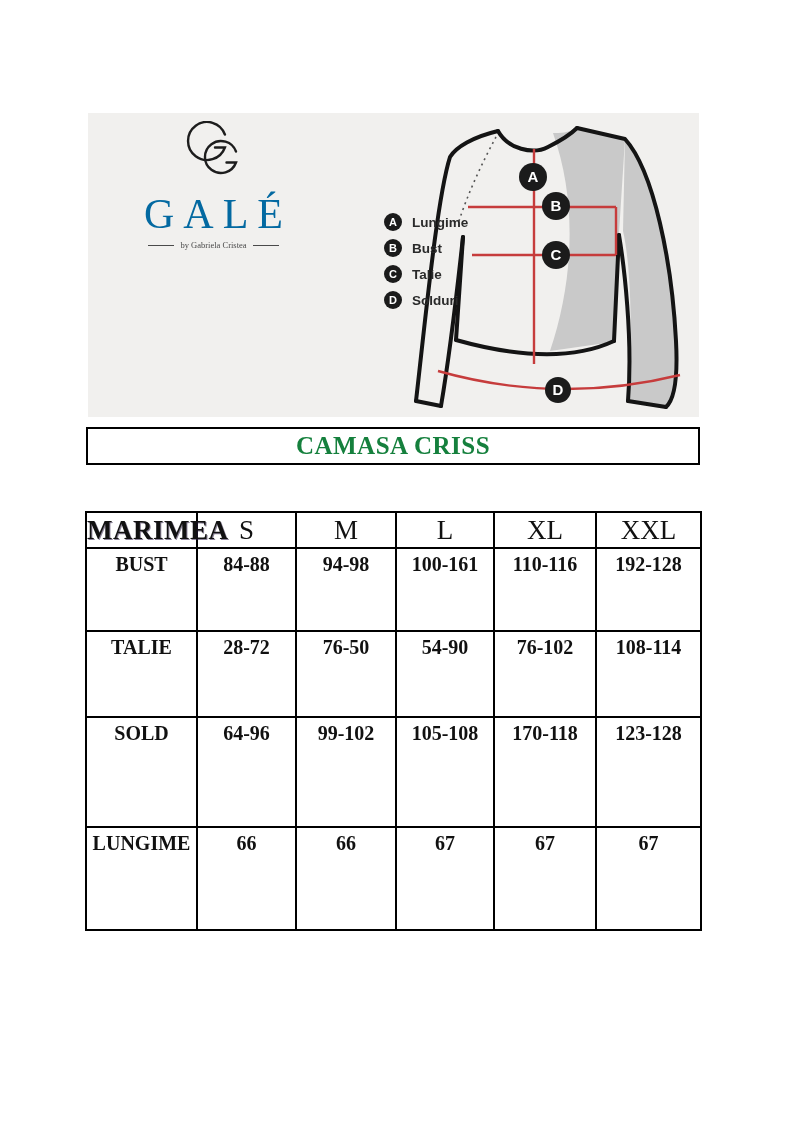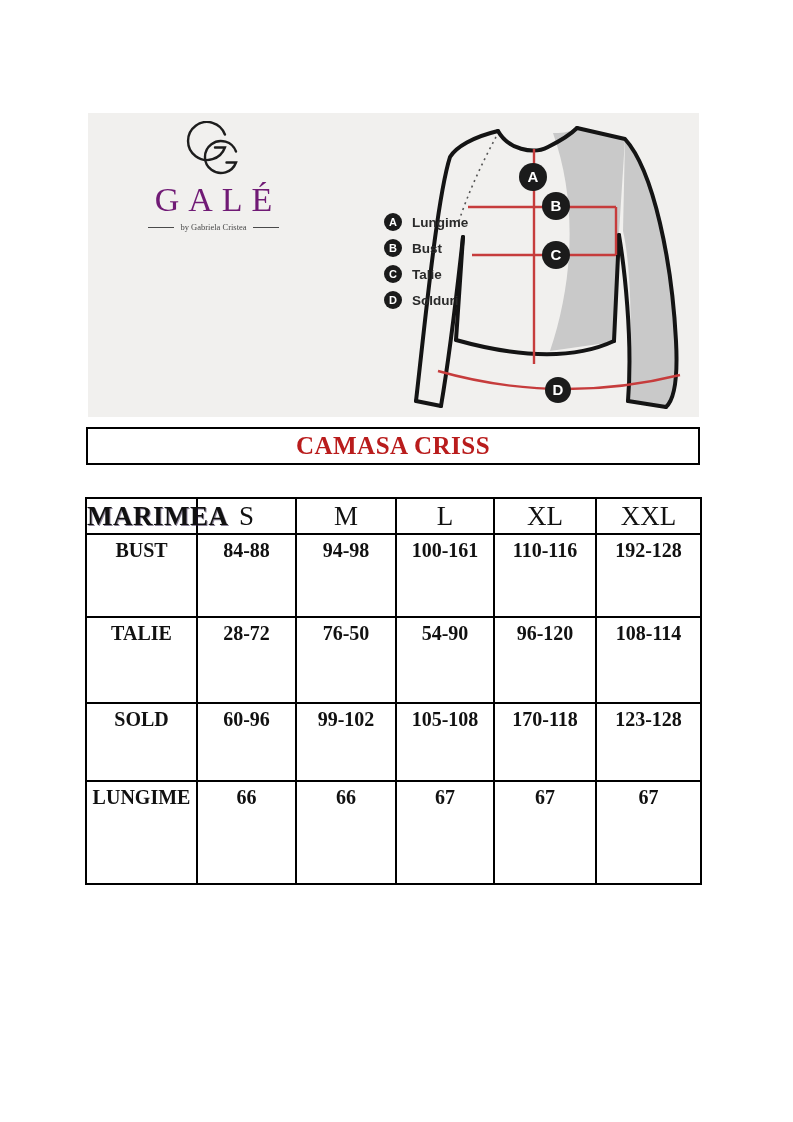--- a/index.html
+++ b/index.html
@@ -15,23 +15,23 @@
     position:absolute; left:88px; top:113px; width:611px; height:304px;
     background:#f1f0ee;
   }
   .shirt-svg { position:absolute; left:0; top:0; width:611px; height:304px; }
 
   .logo-block {
     position:absolute; left:28px; top:8px; width:195px; text-align:center;
   }
   .monogram { display:block; margin:0 auto; }
   .brand-name {
-    display:block; margin-top:2px;
+    display:block; margin-top:12px;
     font-family:"Liberation Serif", serif;
-    font-size:34px; font-weight:400; color:#701a75;
+    font-size:42px; font-weight:400; color:#0369a1;
     letter-spacing:9px; text-indent:9px; line-height:1;
   }
   .brand-tagline {
     display:flex; align-items:center; justify-content:center; gap:6px;
     margin-top:5px; font-size:8.5px; color:#4a4a4a;
     font-family:"Liberation Serif", serif; white-space:nowrap;text-align:center;
   }
   .brand-tagline::before, .brand-tagline::after {
     content:""; display:block; width:26px; height:1px; background:#4a4a4a;
   }
@@ -52,44 +52,44 @@
     font-weight:bold; color:#2a2a2a;
   }
 
   
   .title-box {
     position:absolute; left:86px; top:427px; width:614px; height:38px;
     border:2px solid #000; background:#fff;
     display:flex; align-items:center; justify-content:center;
   }
   .title-text {
-    color:#b91c1c; font-size:25px; font-weight:bold; letter-spacing:.5px;
+    color:#15803d; font-size:25px; font-weight:bold; letter-spacing:.5px;
     font-family:"Liberation Serif", serif;
   }
 
   
   table.size-table {
-    position:absolute; left:85px; top:497px; width:615px;
+    position:absolute; left:85px; top:511px; width:615px;
     border-collapse:collapse; table-layout:fixed;
     font-family:"Liberation Serif", serif; background:#fff;
   }
   table.size-table td { border:2px solid #000; text-align:center; }
   tr.head-row td { height:36px; vertical-align:middle; font-size:27px; color:#111; }
   td.corner {
     font-size:17px; font-weight:bold; color:#9b2144;
     text-shadow:1px 1px 0 rgba(45,30,70,.55);
     letter-spacing:.5px;
   }
   tr.data-row td {
     vertical-align:top; padding-top:4px;
     font-size:20px; font-weight:bold; color:#111;
   }
   tr.row-bust td    { height:83px; }
   tr.row-talie td   { height:86px; }
-  tr.row-sold td    { height:78px;margin-top:8px; }
+  tr.row-sold td    { height:110px;margin-top:8px; }
   tr.row-lungime td { height:103px; }
   td.row-label { font-size:19px; }
 </style>
 </head>
 <body>
 
 <div class="page">
 
   <div class="diagram-panel">
 
@@ -192,26 +192,26 @@
         <td>94-98</td>
         <td>100-161</td>
         <td>110-116</td>
         <td>192-128</td>
       </tr>
       <tr class="data-row row-talie">
         <td class="row-label">TALIE</td>
         <td>28-72</td>
         <td>76-50</td>
         <td>54-90</td>
-        <td>96-120</td>
+        <td>76-102</td>
         <td>108-114</td>
       </tr>
       <tr class="data-row row-sold">
         <td class="row-label">SOLD</td>
-        <td>60-96</td>
+        <td>64-96</td>
         <td>99-102</td>
         <td>105-108</td>
         <td>170-118</td>
         <td>123-128</td>
       </tr>
       <tr class="data-row row-lungime">
         <td class="row-label">LUNGIME</td>
         <td>66</td>
         <td>66</td>
         <td>67</td>

